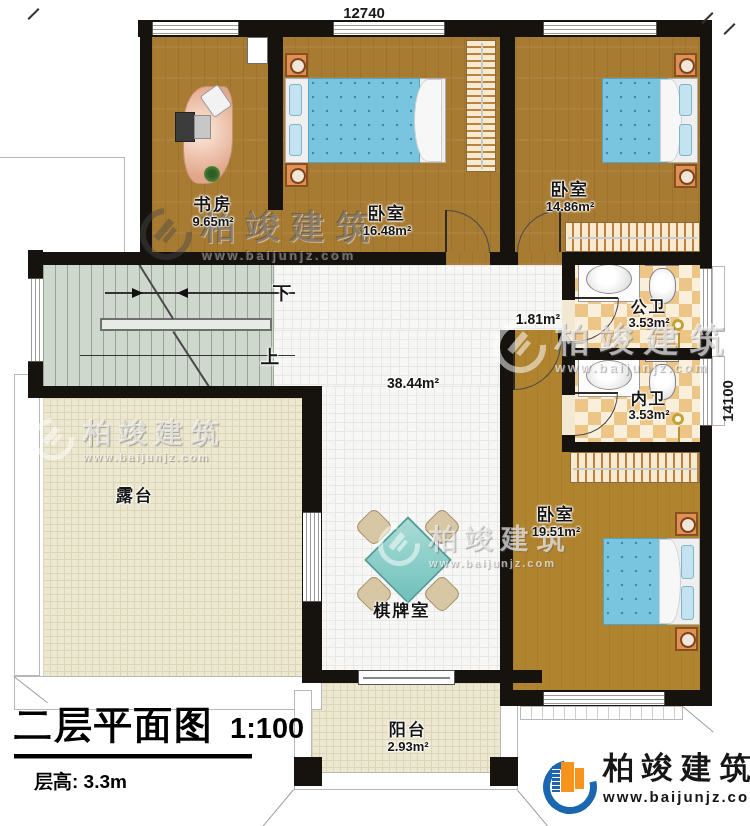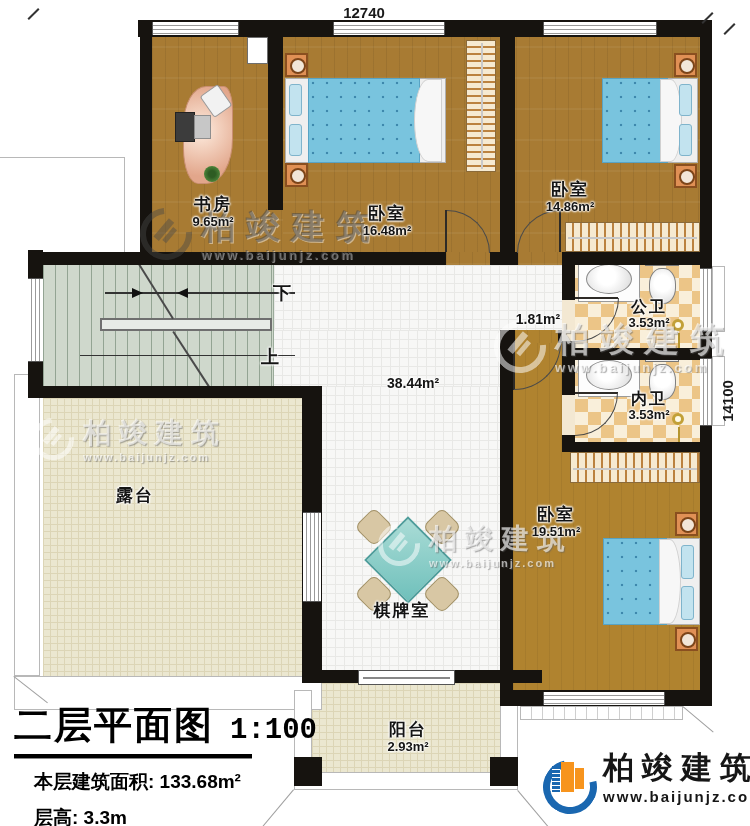--- a/index.html
+++ b/index.html
@@ -105,21 +105,21 @@
   .wm-bar2{position:absolute;left:21px;top:10px;width:5px;height:17px;background:currentColor;}
   .wm-big{font-size:34px;font-weight:bold;letter-spacing:11px;line-height:1.1;}
   .wm-url{font-size:13px;font-weight:bold;letter-spacing:2.6px;margin-top:2px;}
   .wm-sm .wm-big{font-size:28px;letter-spacing:8px;}
   .wm-sm .wm-url{font-size:11px;letter-spacing:2px;}
   .wm-sm .wm-ring{width:32px;height:32px;border-width:5px;}
   .wm-sm .wm-bar1{left:9px;top:5px;width:6px;height:19px;}
   .wm-sm .wm-bar2{left:17px;top:8px;width:4px;height:13px;}
   
   .tb{position:absolute;left:14px;top:700px;z-index:8;color:#000;}
-  .tb-row{display:flex;align-items:baseline;gap:16px;font-family:Liberation Mono, monospace;}
+  .tb-row{display:flex;align-items:baseline;gap:16px;}
   .tb-title{font-size:38px;font-weight:bold;letter-spacing:2px;}
   .tb-scale{font-size:29px;font-weight:bold;}
   .tb-rule{width:238px;height:4px;background:#000;margin-top:3px;border-bottom:1px solid #888;
       box-shadow:0 6px 0 -5px #9a9a9a;}
   .tb-line{font-size:19px;font-weight:bold;margin:10px 0 0 20px;}
   
   .brand{position:absolute;left:541px;top:752px;display:flex;align-items:flex-start;gap:10px;z-index:8;}
   .bicon{position:relative;width:52px;height:58px;flex:0 0 auto;}
   .bswoosh{position:absolute;left:2px;top:8px;width:40px;height:40px;border:7px solid #1a67b0;
       border-radius:50%;border-top-color:transparent;border-right-color:#1a67b0;transform:rotate(32deg);}
@@ -379,21 +379,20 @@
       <div class="wm-url">www.baijunjz.com</div>
     </div>
   </div>
 
   <div class="tb">
     <div class="tb-row">
       <span class="tb-title">二层平面图</span>
       <span class="tb-scale">1:100</span>
     </div>
     <div class="tb-rule"></div>
-    <div class="tb-line">本层建筑面积: 133.68m²</div>
     <div class="tb-line">层高: 3.3m</div>
   </div>
 
   <div class="brand">
     <div class="bicon">
       <div class="bswoosh"></div>
       <div class="bbldg3"></div>
       <div class="bbldg1"></div>
       <div class="bbldg2"></div>
     </div>

